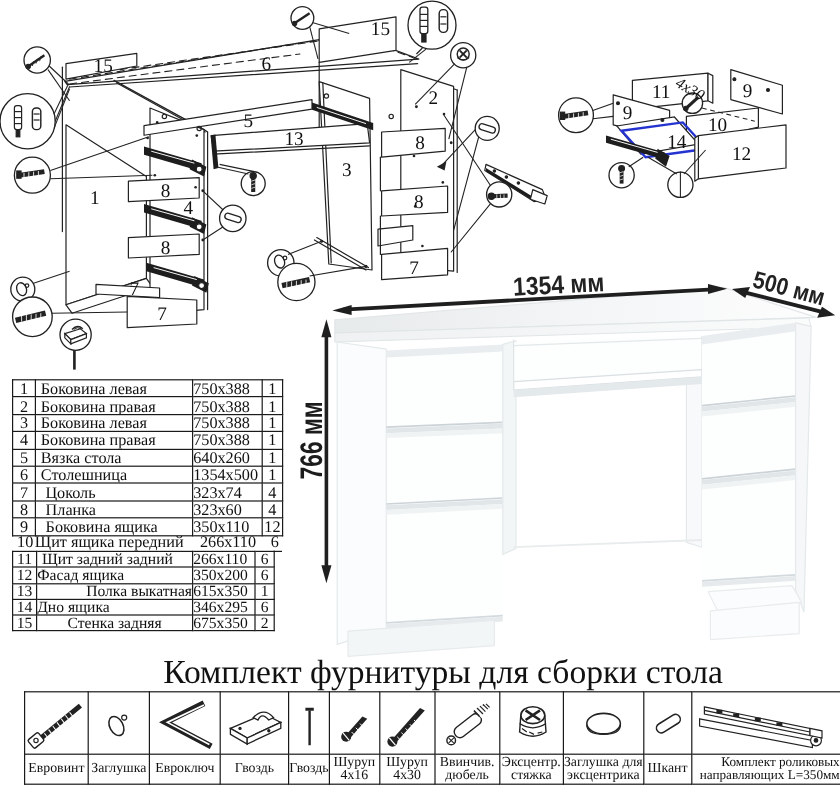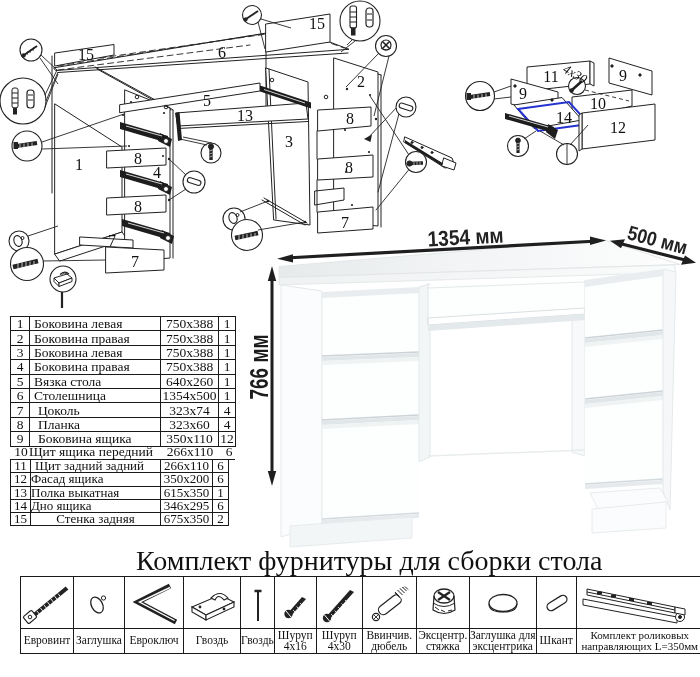--- a/index.html
+++ b/index.html
@@ -4,21 +4,21 @@
 <style>
 html,body{margin:0;padding:0;width:700px;height:677px;background:#fff;overflow:hidden;position:relative}
 *{box-sizing:border-box;-webkit-font-smoothing:antialiased}
 body{font-family:"Liberation Serif",serif;color:#111}
 .abs{position:absolute}
 table{border-collapse:collapse}
 .pt td{border:1px solid #1a1a1a;font-size:13.5px;line-height:13px;padding:0;white-space:nowrap;overflow:hidden}
 .pt2 td{line-height:12.2px;font-size:13px}
 .pt .num{text-align:center}
 .pt .nm{padding-left:4px}
-.pt .sz{text-align:center}
+.pt .sz{}
 .pt .ct{text-align:center}
 .ht td{border:1px solid #1a1a1a;text-align:center;padding:0;overflow:hidden}
 </style>
 </head>
 <body>
 <svg width="700" height="677" style="position:absolute;left:0;top:0">
 
 <defs>
 <linearGradient id="topg" x1="0" y1="0" x2="1" y2="0">
   <stop offset="0" stop-color="#e7eaeb"></stop>
@@ -526,21 +526,21 @@
         <td class="ct">6</td>
       </tr>
 <tr style="height:13.3px">
         <td class="num">12</td>
         <td class="nm" style="padding-left:0;text-align:left">Фасад ящика</td>
         <td class="sz">350x200</td>
         <td class="ct">6</td>
       </tr>
 <tr style="height:13.3px">
         <td class="num">13</td>
-        <td class="nm" style="padding-left:0;text-align:left">Полка выкатная</td>
+        <td class="nm" style="padding-left:0;text-align:right">Полка выкатная</td>
         <td class="sz">615x350</td>
         <td class="ct">1</td>
       </tr>
 <tr style="height:13.3px">
         <td class="num">14</td>
         <td class="nm" style="padding-left:0;text-align:left">Дно ящика</td>
         <td class="sz">346x295</td>
         <td class="ct">6</td>
       </tr>
 <tr style="height:13.3px">
@@ -725,16 +725,16 @@
         <td>Заглушка</td>
         <td>Евроключ</td>
         <td>Гвоздь</td>
         <td>Гвоздь</td>
         <td>Шуруп<br>4x16</td>
         <td>Шуруп<br>4x30</td>
         <td>Ввинчив.<br>дюбель</td>
         <td>Эксцентр.<br>стяжка</td>
         <td>Заглушка для<br>эксцентрика</td>
         <td>Шкант</td>
-        <td style="text-align:center;padding-left:3px;white-space:nowrap;font-size:11px">Комплект роликовых<br>направляющих L=350мм</td>
+        <td style="text-align:right;padding-left:3px;white-space:nowrap;font-size:11px">Комплект роликовых<br>направляющих L=350мм</td>
 </tr>
 </tbody>
   </table>
 
 </body></html>

